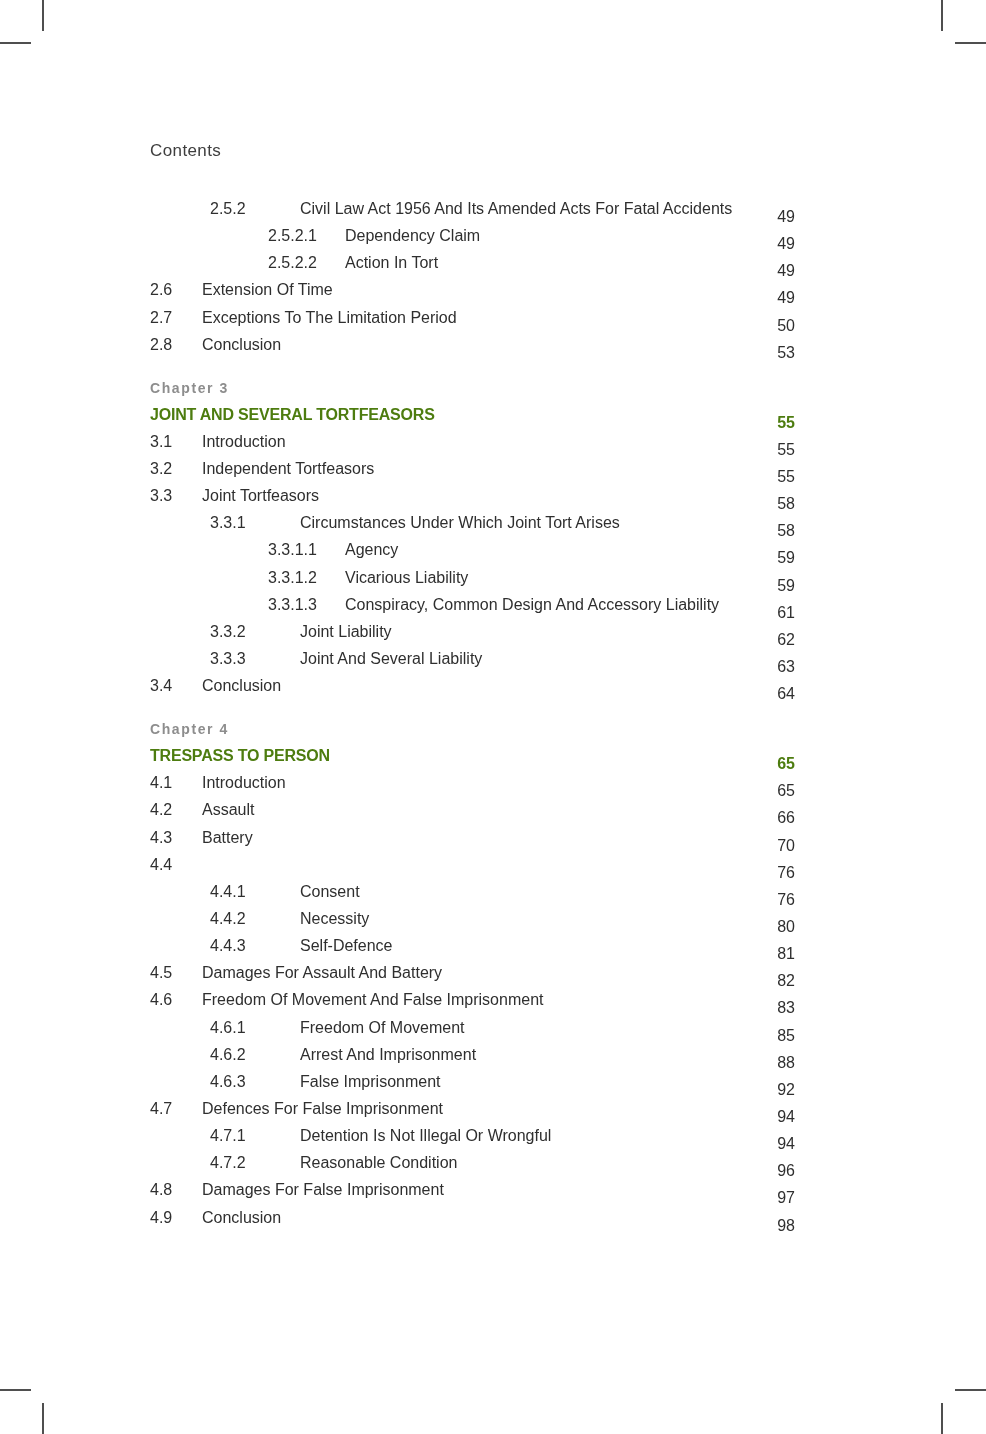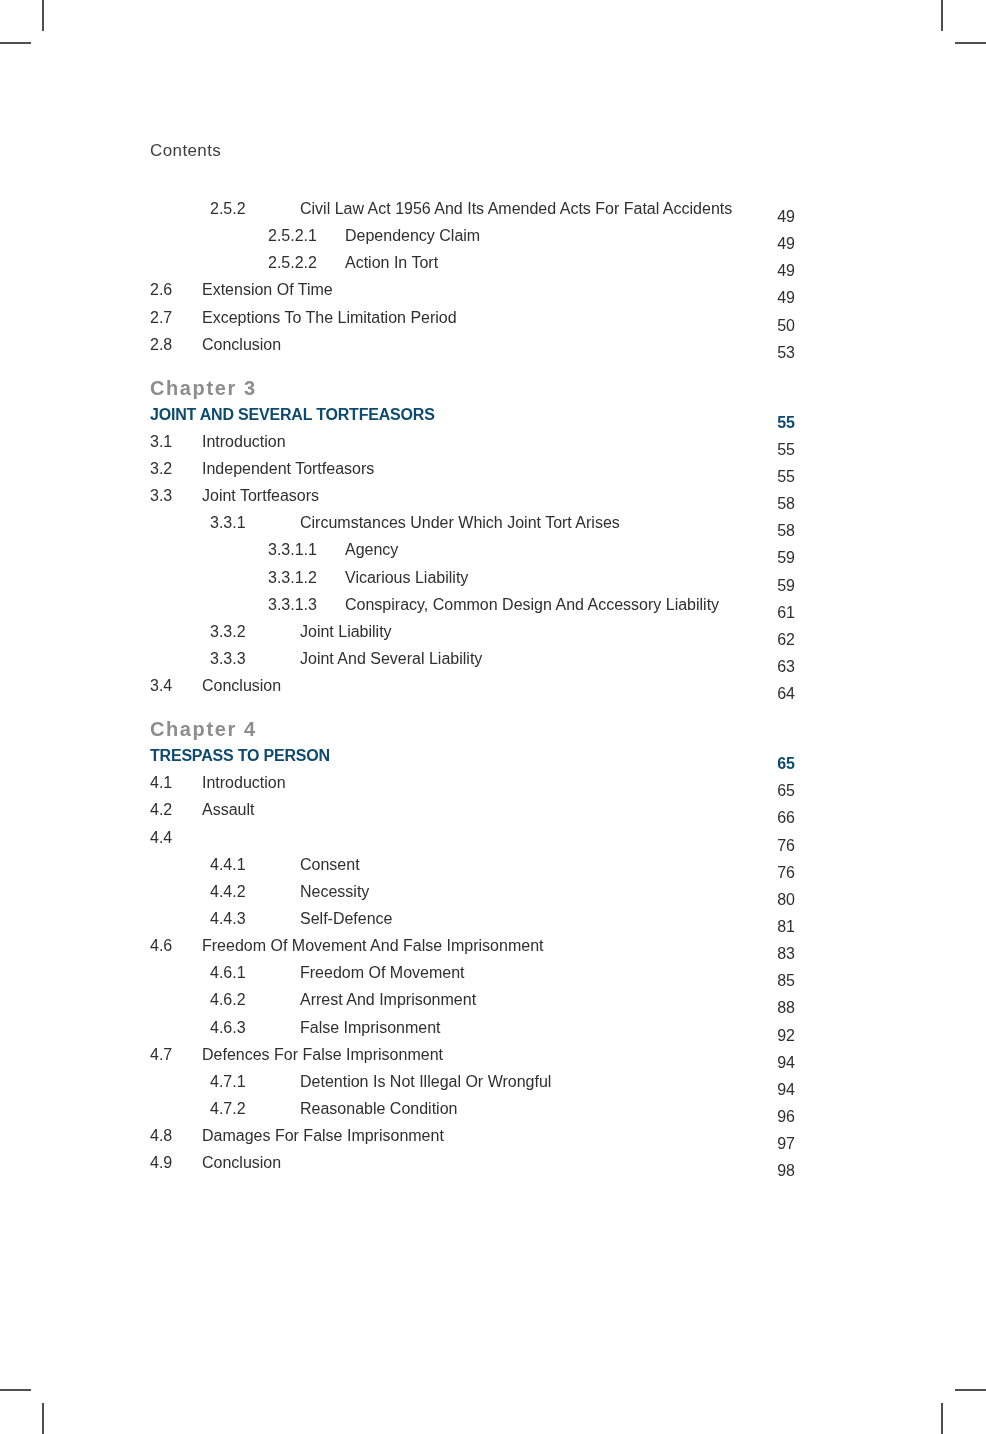--- a/index.html
+++ b/index.html
@@ -39,25 +39,25 @@
 
   .num, .title { position: absolute; top: 0; }
   .lvl1 .num { left: 0; }      .lvl1 .title { left: 52px; }
   .lvl2 .num { left: 60px; }   .lvl2 .title { left: 135px; margin-left: 15px; }
   .lvl3 .num { left: 118px; }  .lvl3 .title { left: 195px; }
 
   .pg { position: absolute; top: 8px; right: 0; text-align: right; }
 
   .chapter-label {
     height: 26px; line-height: 26px;
-    color: #8d8d8d; font-weight: 700; font-size: 20px; letter-spacing: 1.6px;
+    color: #8d8d8d; font-weight: 700; font-size: 14px; letter-spacing: 1.6px;
   }
   .chapter-title-row {
     height: 27px; line-height: 27px;
-    font-weight: 700; color: #0c4a6e;
+    font-weight: 700; color: #4d7c0f;
   }
   .chapter-title-row .ctitle { position: absolute; left: 0; letter-spacing: -0.2px; }
 </style>
 </head>
 <body>
 
 <div class="page">
 
   <div class="crop tl-v"></div>
   <div class="crop tl-h"></div>
@@ -170,39 +170,49 @@
           <span class="num">4.1</span>
           <span class="title">Introduction</span>
           <span class="pg">65</span>
         </div>
         <div class="row lvl1">
           <span class="num">4.2</span>
           <span class="title">Assault</span>
           <span class="pg">66</span>
         </div>
         <div class="row lvl1">
+          <span class="num">4.3</span>
+          <span class="title">Battery</span>
+          <span class="pg">70</span>
+        </div>
+        <div class="row lvl1">
           <span class="num">4.4</span>
           <span class="pg">76</span>
         </div>
         <div class="row lvl2">
           <span class="num">4.4.1</span>
           <span class="title">Consent</span>
           <span class="pg">76</span>
         </div>
         <div class="row lvl2">
           <span class="num">4.4.2</span>
           <span class="title">Necessity</span>
           <span class="pg">80</span>
         </div>
         <div class="row lvl2">
           <span class="num">4.4.3</span>
           <span class="title">Self-Defence</span>
           <span class="pg">81</span>
         </div>
         <div class="row lvl1">
+          <span class="num">4.5</span>
+          <span class="title">Damages For Assault And Battery</span>
+          <span class="pg">82</span>
+        </div>
+        <div class="row lvl1">
           <span class="num">4.6</span>
           <span class="title">Freedom Of Movement And False Imprisonment</span>
           <span class="pg">83</span>
         </div>
         <div class="row lvl2">
           <span class="num">4.6.1</span>
           <span class="title">Freedom Of Movement</span>
           <span class="pg">85</span>
         </div>
         <div class="row lvl2">

